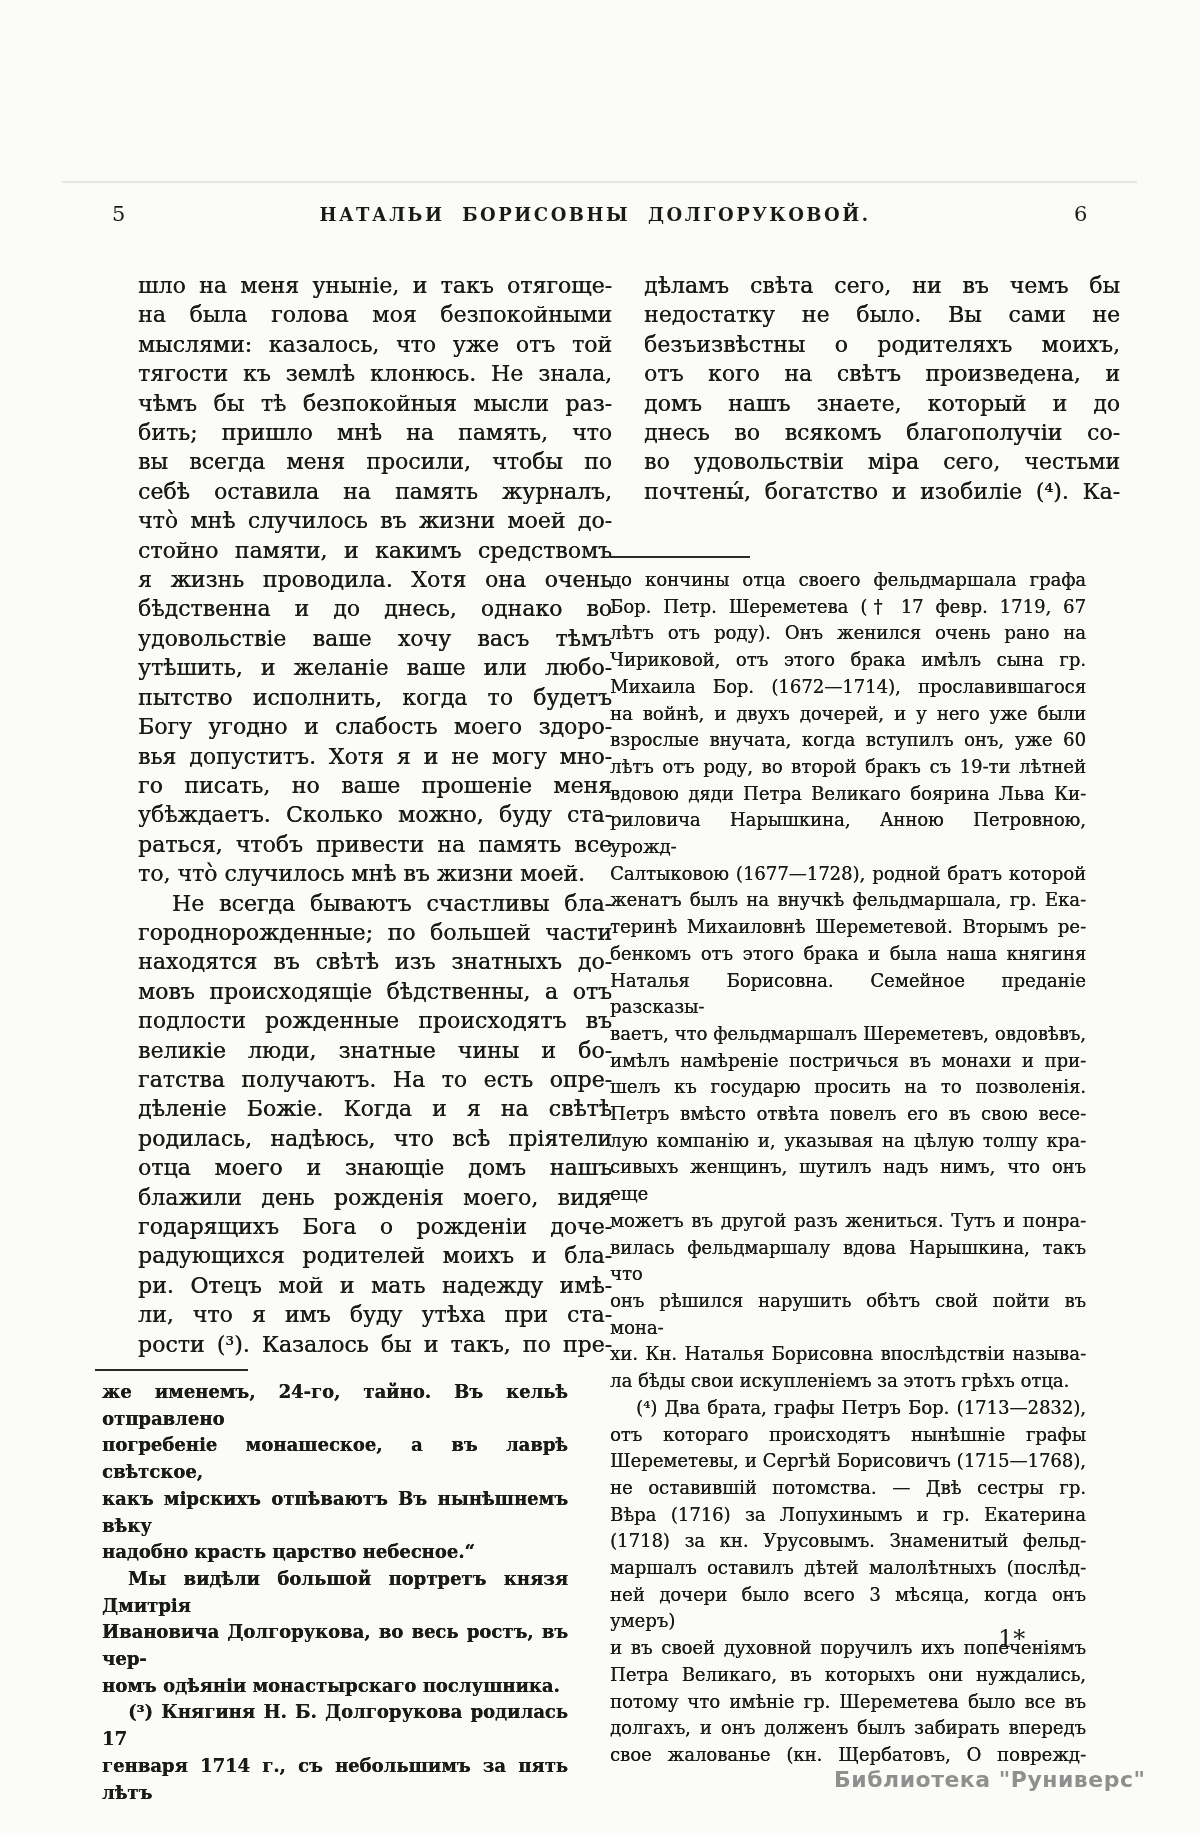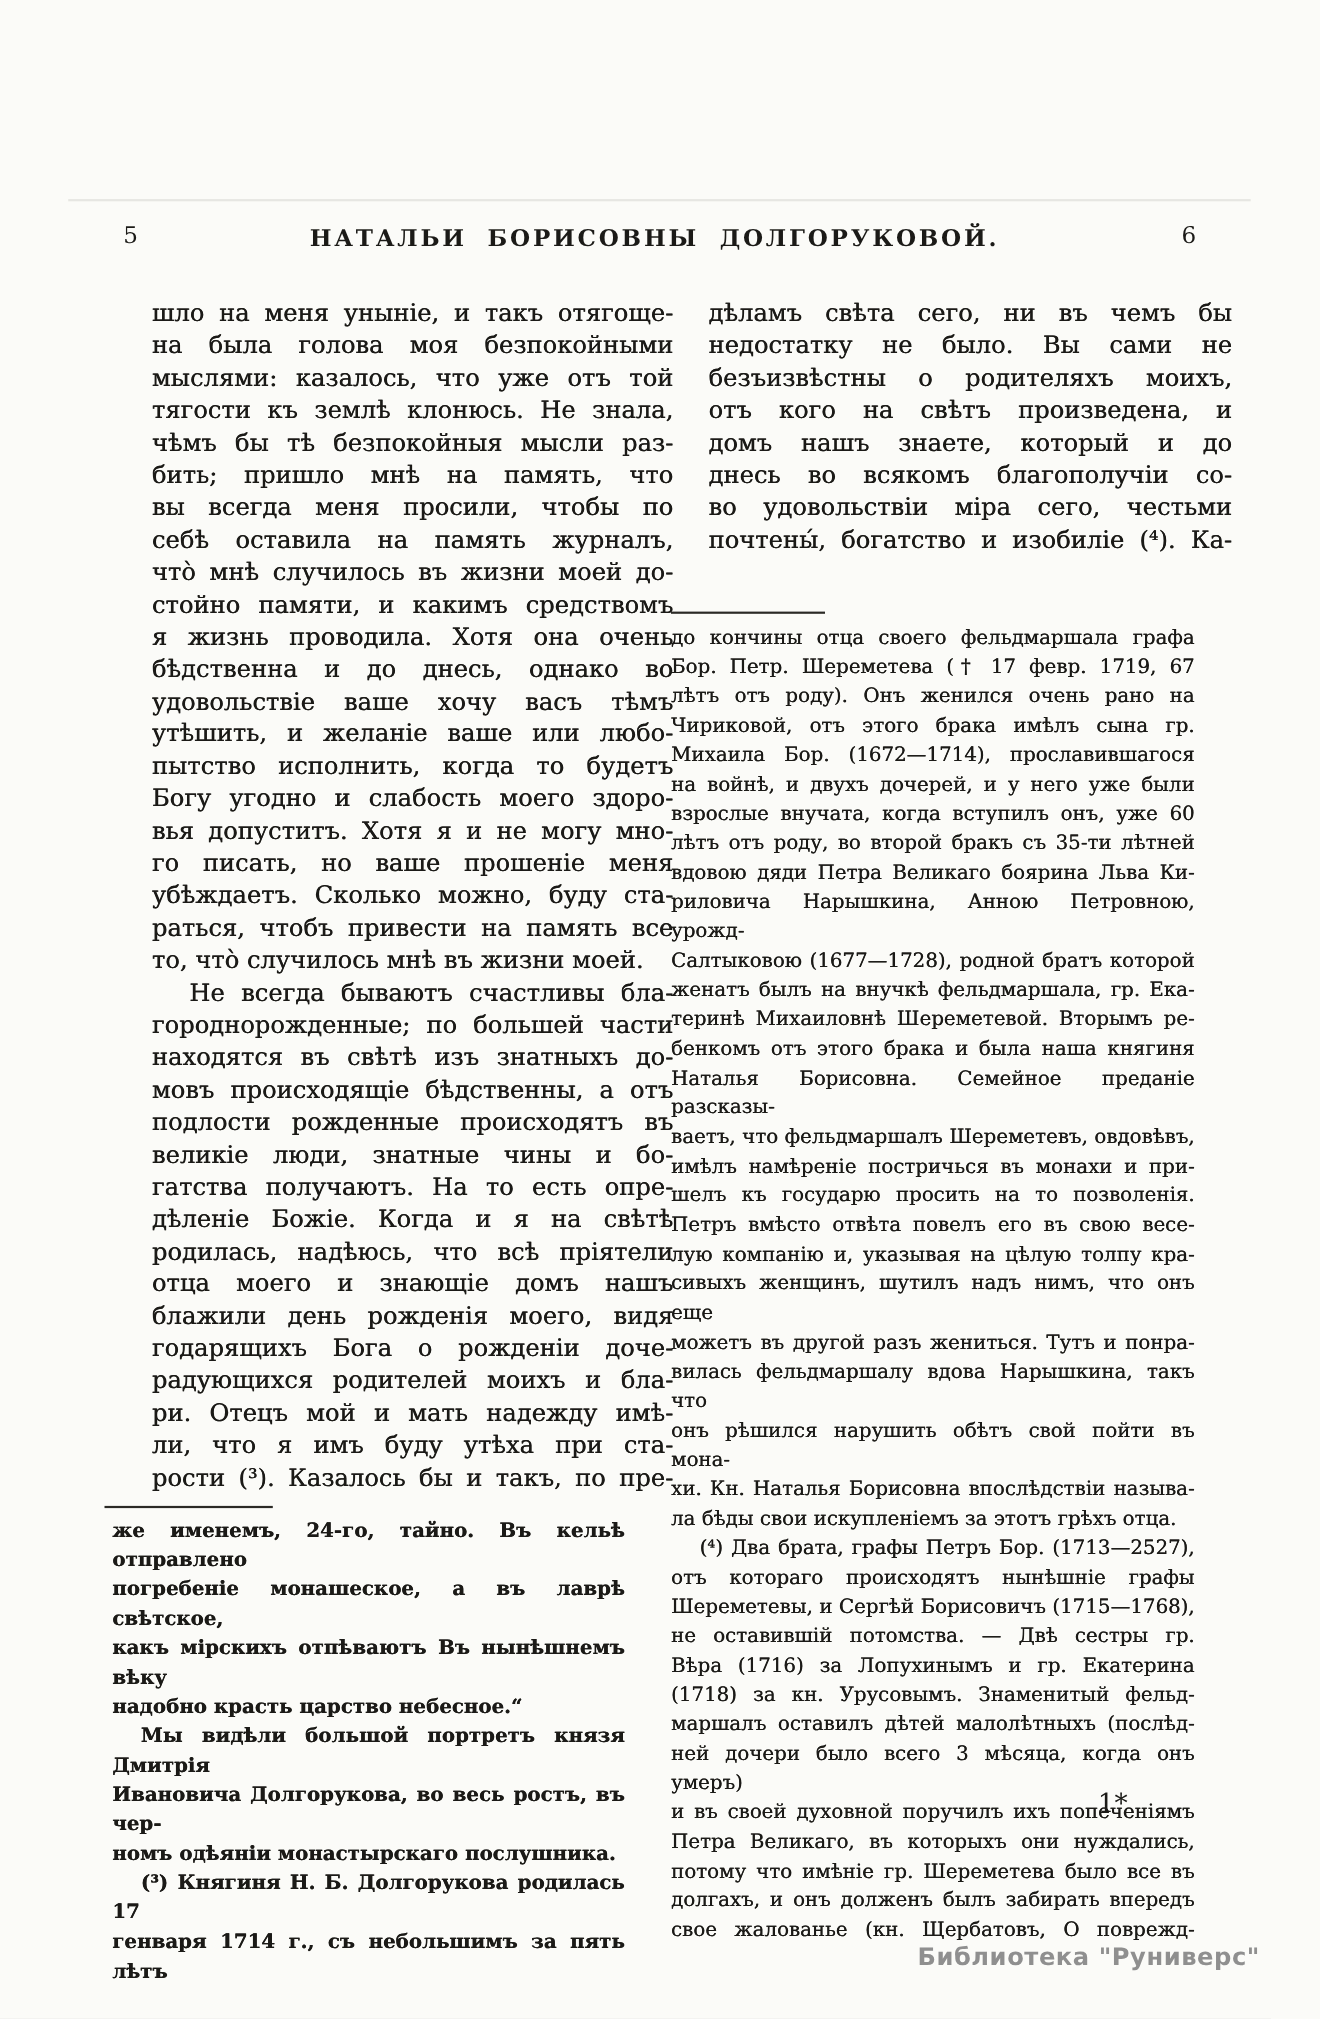--- a/index.html
+++ b/index.html
@@ -15,21 +15,21 @@
   .artifact-line {
     position:absolute; left:62px; top:181px; width:1075px; height:2px;
     background:#e6e6e2;
   }
   .pn { position:absolute; top:202px; font-size:21px; }
   .pn.left  { left:112px; }
   .pn.right { left:1074px; }
   .running-title {
     position:absolute; left:0; right:10px; top:204px;
     text-align:center;
-    font-size:21px; font-weight:bold;
+    font-size:18px; font-weight:bold;
     letter-spacing:2.5px; word-spacing:9px;
   }
   .col { position:absolute; }
   .main {
     font-size:22px; line-height:29.4px;
     text-shadow:0.35px 0 0 currentColor;
     margin-left:32px;
   }
   .left-main  { left:106px; top:271px; width:474px; }
   .right-main { left:612px; top:271px; width:476px; }
@@ -133,40 +133,40 @@
   <div class="fnsep right-sep"></div>
 
   <div class="col footnote right-foot">
       <div class="line">до кончины отца своего фельдмаршала графа</div>
       <div class="line">Бор. Петр. Шереметева († 17 февр. 1719, 67</div>
       <div class="line">лѣтъ отъ роду). Онъ женился очень рано на</div>
       <div class="line">Чириковой, отъ этого брака имѣлъ сына гр.</div>
       <div class="line">Михаила Бор. (1672—1714), прославившагося</div>
       <div class="line">на войнѣ, и двухъ дочерей, и у него уже были</div>
       <div class="line">взрослые внучата, когда вступилъ онъ, уже 60</div>
-      <div class="line">лѣтъ отъ роду, во второй бракъ съ 35-ти лѣтней</div>
+      <div class="line">лѣтъ отъ роду, во второй бракъ съ 19-ти лѣтней</div>
       <div class="line">вдовою дяди Петра Великаго боярина Льва Ки-</div>
       <div class="line">риловича Нарышкина, Анною Петровною, урожд-</div>
       <div class="line">Салтыковою (1677—1728), родной братъ которой</div>
       <div class="line">женатъ былъ на внучкѣ фельдмаршала, гр. Ека-</div>
       <div class="line">теринѣ Михаиловнѣ Шереметевой. Вторымъ ре-</div>
       <div class="line">бенкомъ отъ этого брака и была наша княгиня</div>
       <div class="line">Наталья Борисовна. Семейное преданіе разсказы-</div>
       <div class="line">ваетъ, что фельдмаршалъ Шереметевъ, овдовѣвъ,</div>
       <div class="line">имѣлъ намѣреніе постричься въ монахи и при-</div>
       <div class="line">шелъ къ государю просить на то позволенія.</div>
       <div class="line">Петръ вмѣсто отвѣта повелъ его въ свою весе-</div>
       <div class="line">лую компанію и, указывая на цѣлую толпу кра-</div>
       <div class="line">сивыхъ женщинъ, шутилъ надъ нимъ, что онъ еще</div>
       <div class="line">можетъ въ другой разъ жениться. Тутъ и понра-</div>
       <div class="line">вилась фельдмаршалу вдова Нарышкина, такъ что</div>
       <div class="line">онъ рѣшился нарушить обѣтъ свой пойти въ мона-</div>
       <div class="line">хи. Кн. Наталья Борисовна впослѣдствіи называ-</div>
       <div class="line para-end">ла бѣды свои искупленіемъ за этотъ грѣхъ отца.</div>
-      <div class="line indent">(⁴) Два брата, графы Петръ Бор. (1713—2527),</div>
+      <div class="line indent">(⁴) Два брата, графы Петръ Бор. (1713—2832),</div>
       <div class="line">отъ котораго происходятъ нынѣшніе графы</div>
       <div class="line">Шереметевы, и Сергѣй Борисовичъ (1715—1768),</div>
       <div class="line">не оставившій потомства. — Двѣ сестры гр.</div>
       <div class="line">Вѣра (1716) за Лопухинымъ и гр. Екатерина</div>
       <div class="line">(1718) за кн. Урусовымъ. Знаменитый фельд-</div>
       <div class="line">маршалъ оставилъ дѣтей малолѣтныхъ (послѣд-</div>
       <div class="line">ней дочери было всего 3 мѣсяца, когда онъ умеръ)</div>
       <div class="line">и въ своей духовной поручилъ ихъ попеченіямъ</div>
       <div class="line">Петра Великаго, въ которыхъ они нуждались,</div>
       <div class="line">потому что имѣніе гр. Шереметева было все въ</div>

